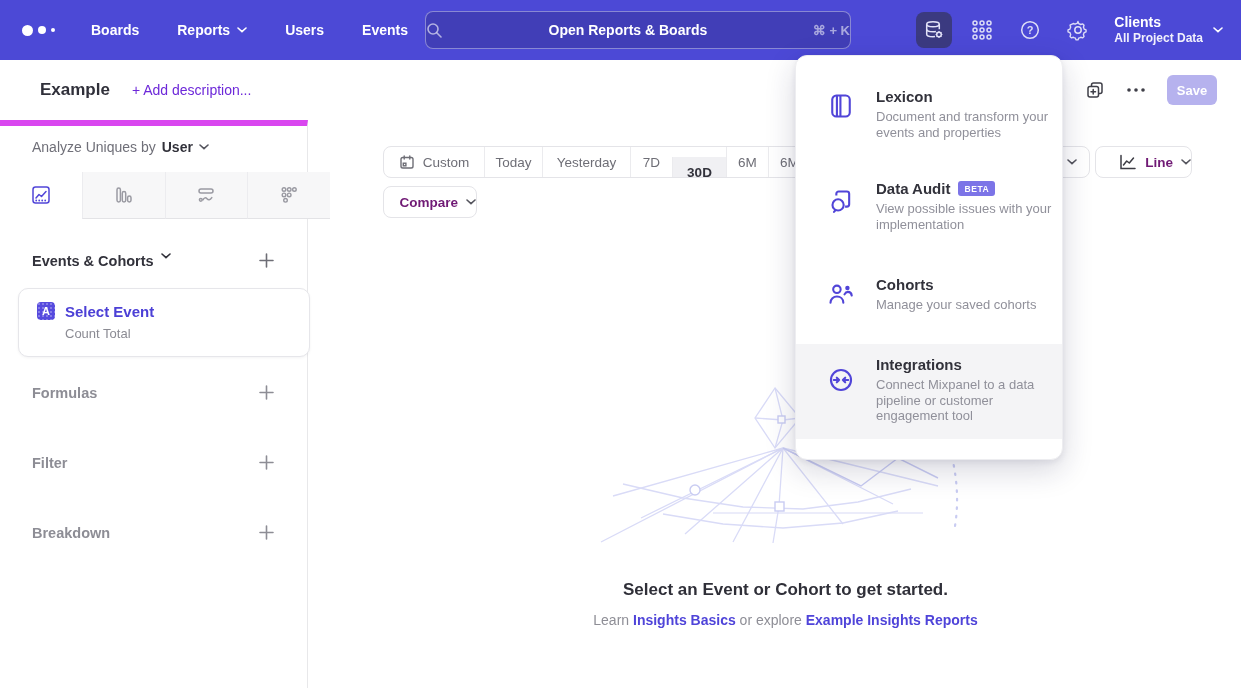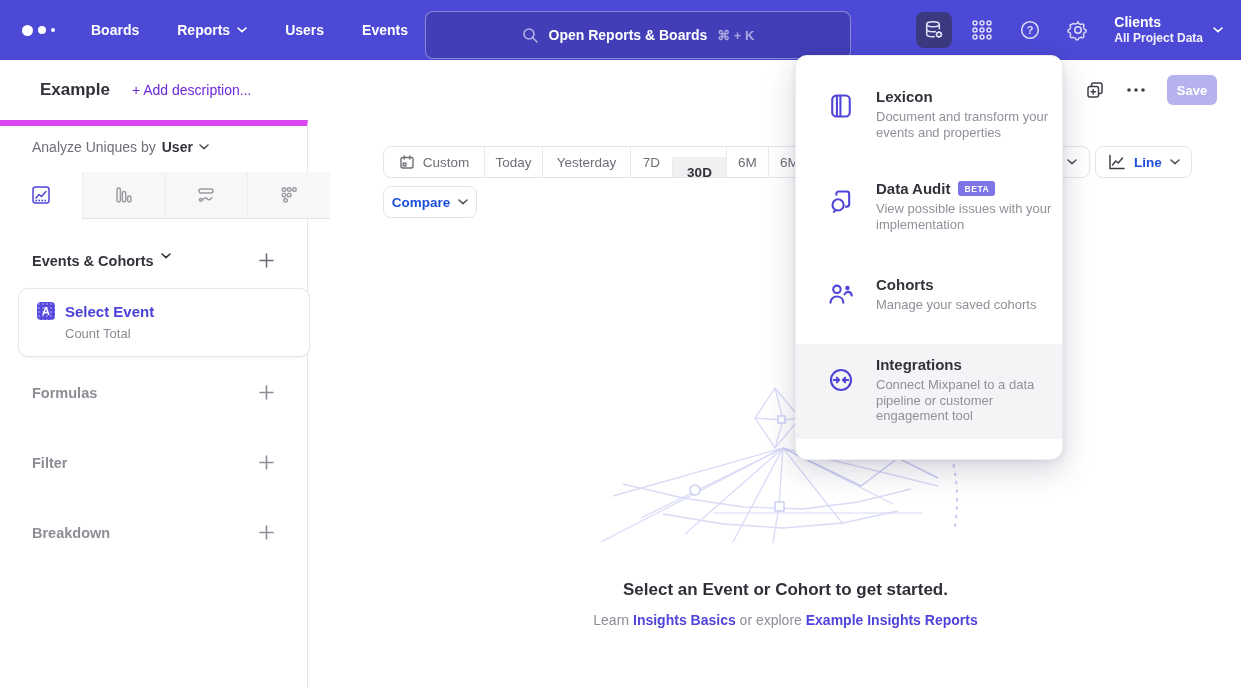--- a/index.html
+++ b/index.html
@@ -8,21 +8,21 @@
 
   
   .navbar { position:absolute; top:0; left:0; width:100%; height:60px; background:#4C49D6; display:flex; align-items:center; z-index:10; }
   .logo { display:flex; align-items:center; gap:5px; margin-left:22px; cursor:pointer; }
   .logo .d1{width:11px;height:11px;border-radius:50%;background:#fff;}
   .logo .d2{width:8px;height:8px;border-radius:50%;background:#fff;}
   .logo .d3{width:4px;height:4px;border-radius:50%;background:#fff;}
   .nav-links { display:flex; align-items:center; gap:38px; margin-left:36px; }
   .nav-link { color:#fff; font-size:14px; font-weight:600; cursor:pointer; display:flex; align-items:center; gap:7px; }
   .chev { width:10px; height:6px; display:inline-block; }
-  .search { position:absolute; left:425px; top:11px; width:426px; height:48px; border-radius:8px; background:rgba(0,0,0,0.14); border:1px solid rgba(255,255,255,0.38); display:flex; align-items:center; justify-content:center; gap:10px; cursor:pointer; }
+  .search { position:absolute; left:425px; top:11px; width:426px; height:38px; border-radius:8px; background:rgba(0,0,0,0.14); border:1px solid rgba(255,255,255,0.38); display:flex; align-items:center; justify-content:space-between; gap:10px; cursor:pointer; }
   .search .ph { color:#fff; font-size:14px; font-weight:600; }
   .search .kbd { color:rgba(255,255,255,0.55); font-size:13px; font-weight:600; }
   .nav-right { position:absolute; right:18px; top:0; height:60px; display:flex; align-items:center; gap:12px; }
   .icon-btn { width:36px; height:36px; border-radius:8px; display:flex; align-items:center; justify-content:center; color:#DDDDF6; cursor:pointer; }
   .icon-btn.active { background:#3B3A80; }
   .project { margin-left:6px; color:#fff; cursor:pointer; display:flex; align-items:center; gap:10px; }
   .project .org { font-size:14px; font-weight:700; line-height:17px; }
   .project .pname { font-size:12px; font-weight:700; line-height:15px; color:rgba(255,255,255,0.92); }
 
   
@@ -52,21 +52,21 @@
   .ec-title { font-size:15px; font-weight:600; color:#4C40D6; }
   .ec-sub { margin:6px 0 0 46px; font-size:13px; color:#8B8B93; }
 
   
   .main { position:absolute; top:120px; left:330px; right:0; bottom:0; background:#fff; }
   .seg-control { position:absolute; left:53px; top:26px; height:32px; display:inline-flex; background:#fff; border:1px solid #E4E4E8; border-radius:8px; overflow:hidden; z-index:1; }
   .seg { height:100%; display:flex; align-items:center; justify-content:center; gap:8px; font-size:13.5px; color:#6E6E76; border-left:1px solid #EBEBEE; cursor:pointer; }
   .seg:first-child { border-left:none; }
   .seg.sel { background:#F0F0F3; color:#32323B; font-weight:700; }
   .w-custom{width:100px;} .w-today{width:58px;} .w-yest{width:88px;} .w-7d{width:42px;} .w-30d{width:54px;margin-top:10px;} .w-3m{width:42px;} .w-6m{width:42px;}
-  .pill-btn { position:absolute; height:32px; background:#fff; border:1px solid #E4E4E8; border-radius:8px; display:flex; align-items:center; justify-content:center; gap:8px; font-size:13.5px; font-weight:600; color:#1d4ed8; cursor:pointer; }
+  .pill-btn { position:absolute; height:32px; background:#fff; border:1px solid #E4E4E8; border-radius:8px; display:flex; align-items:center; justify-content:flex-end; gap:8px; font-size:13.5px; font-weight:600; color:#701a75; cursor:pointer; }
   .compare-btn { left:53px; top:66px; width:94px; }
   .interval-stub { left:670px; top:26px; width:90px; justify-content:flex-end; padding-right:12px; z-index:2; color:#55555E; }
   .line-btn { left:765px; top:26px; width:97px; z-index:2; }
   .empty-title { position:absolute; left:0; right:0; top:460px; text-align:center; font-size:17px; font-weight:700; color:#2F2F38; }
   .empty-sub { position:absolute; left:0; right:0; top:492px; text-align:center; font-size:14px; color:#8E8E96; }
   .empty-sub a { color:#4F44D9; font-weight:700; text-decoration:none; cursor:pointer; }
   .illus { position:absolute; left:263px; top:246px; }
 
   
   .panel { position:absolute; left:795px; top:55px; width:268px; height:405px; background:#fff; border:1px solid #EDEDF0; border-radius:12px; box-shadow:0 10px 30px rgba(30,30,70,0.18), 0 2px 6px rgba(30,30,70,0.08); z-index:40; }

